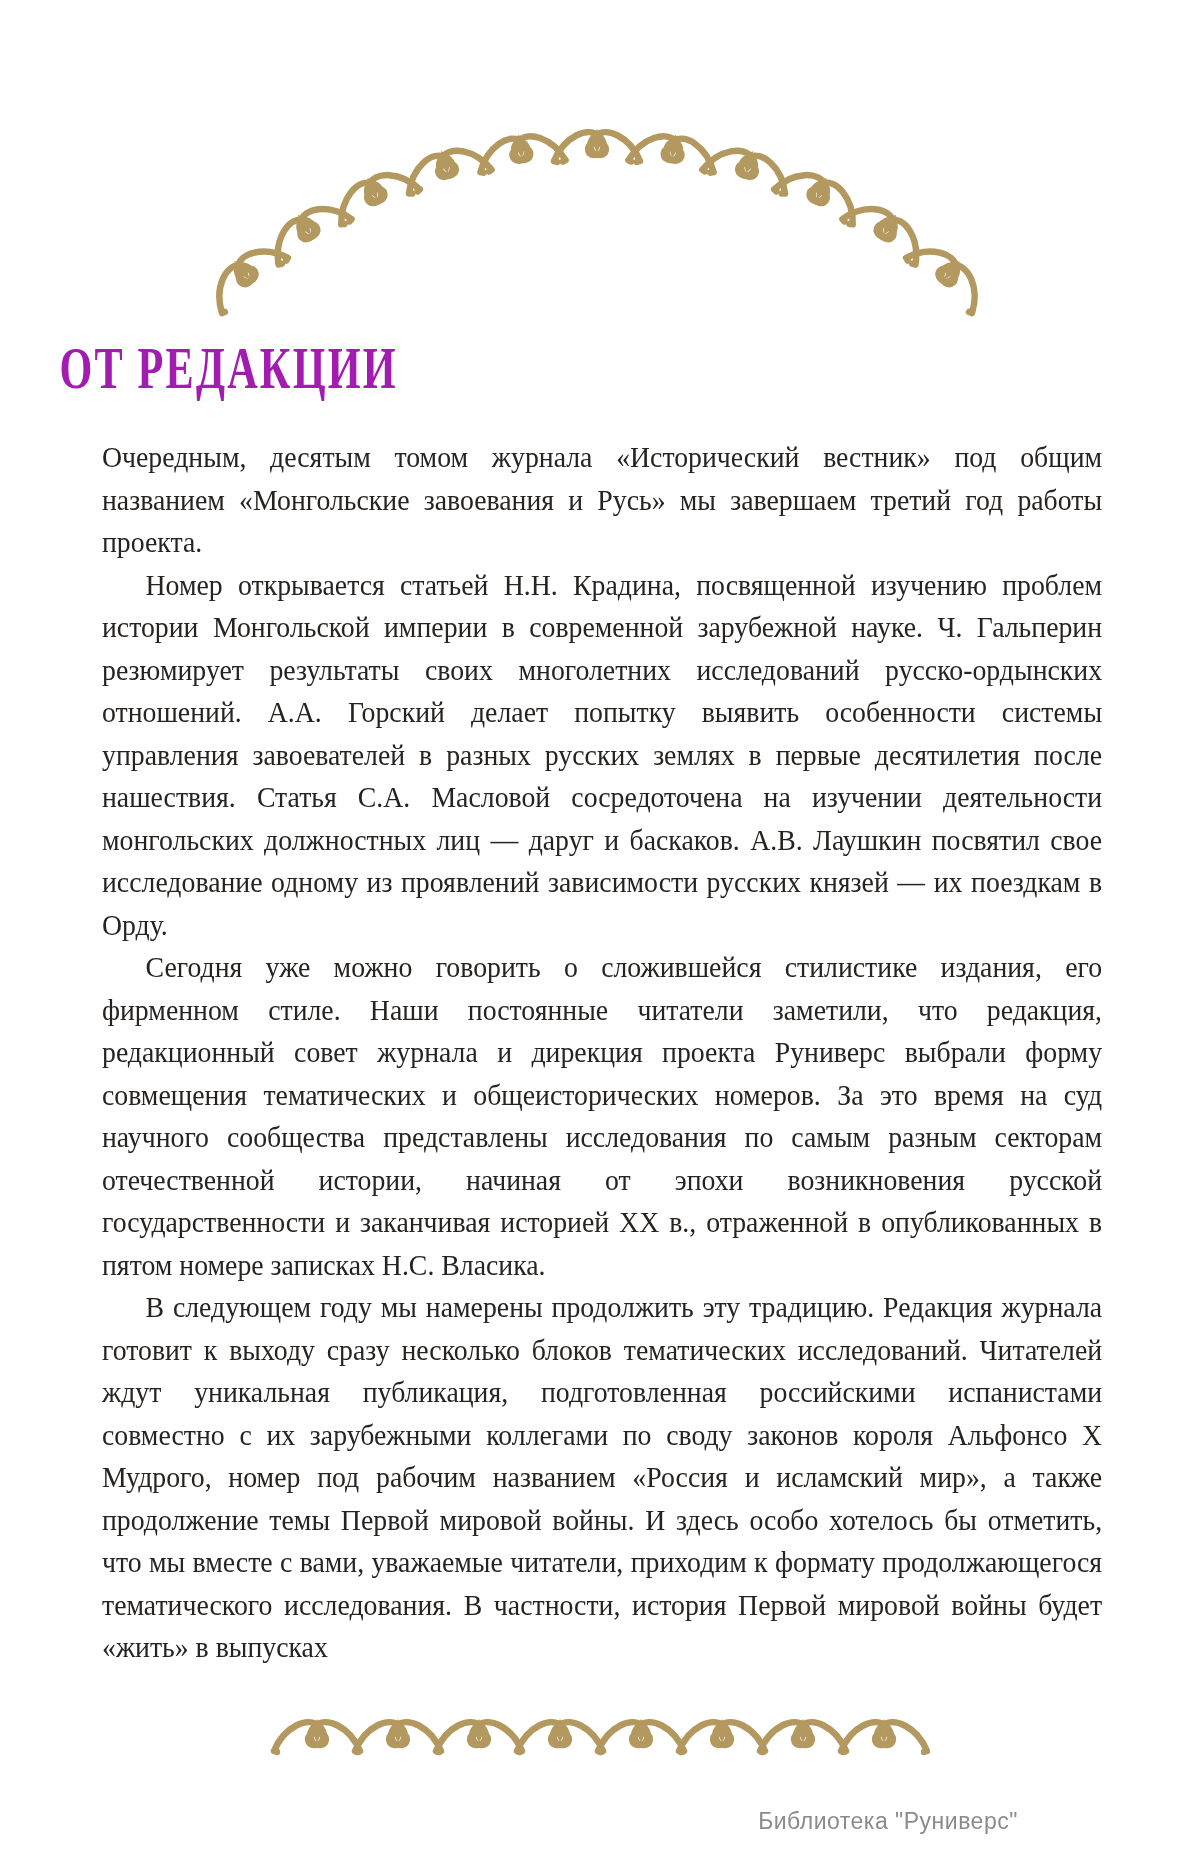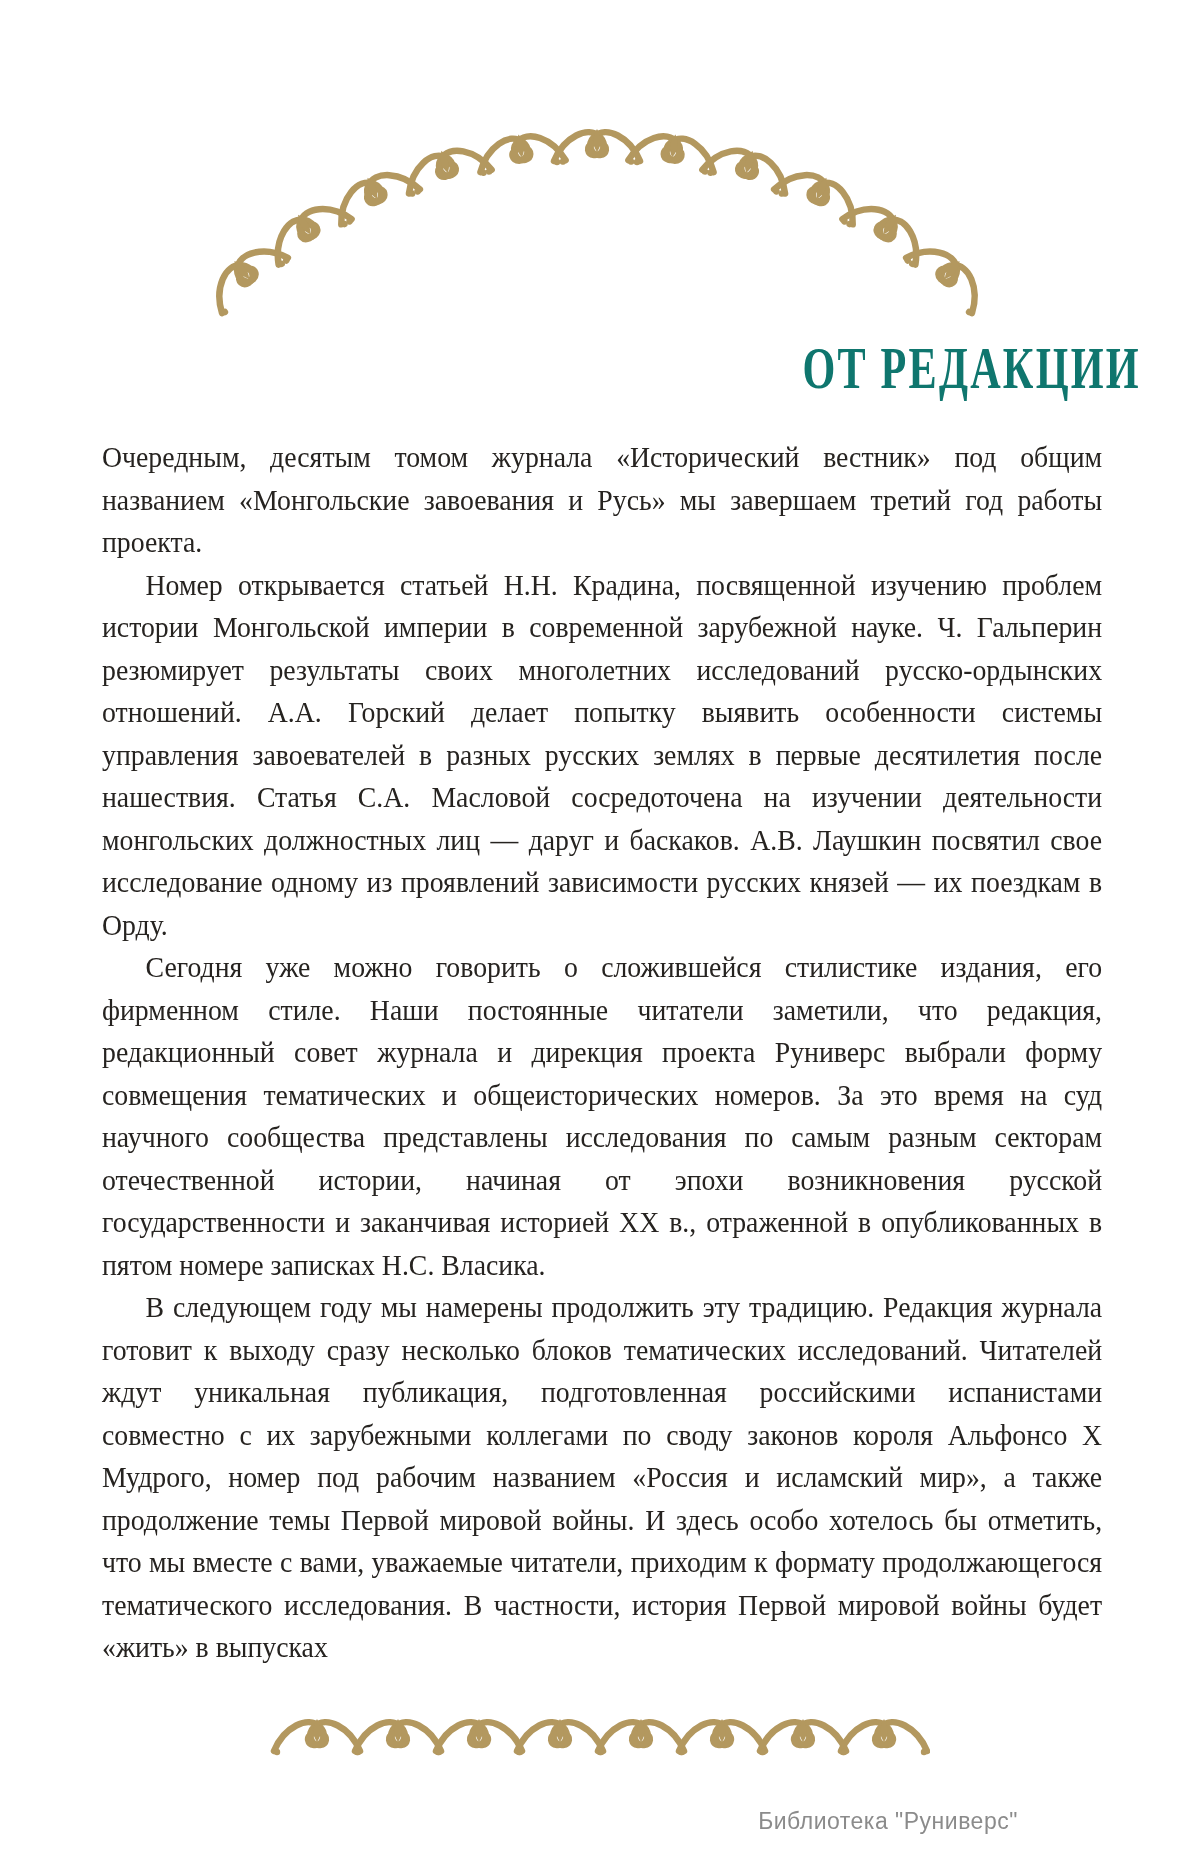--- a/index.html
+++ b/index.html
@@ -18,22 +18,22 @@
   .ornament svg { display: block; }
 
   .ornament-top {
     position: absolute;
     left: 212px; top: 128px;
     width: 776px; height: 200px;
   }
   .page-title {
     position: absolute;
     left: 0; top: 299px; width: 1200px;
-    text-align: right;
-    color: #0f766e;
+    text-align: left;
+    color: #a21caf;
     font-weight: bold;
     font-size: 57px;
     line-height: 60px;
     letter-spacing: 3px;
     white-space: nowrap;
   }
   .page-title .condense {
     display: inline-block;
     transform: scaleX(0.74) scaleY(1.04);
     transform-origin: center top;

